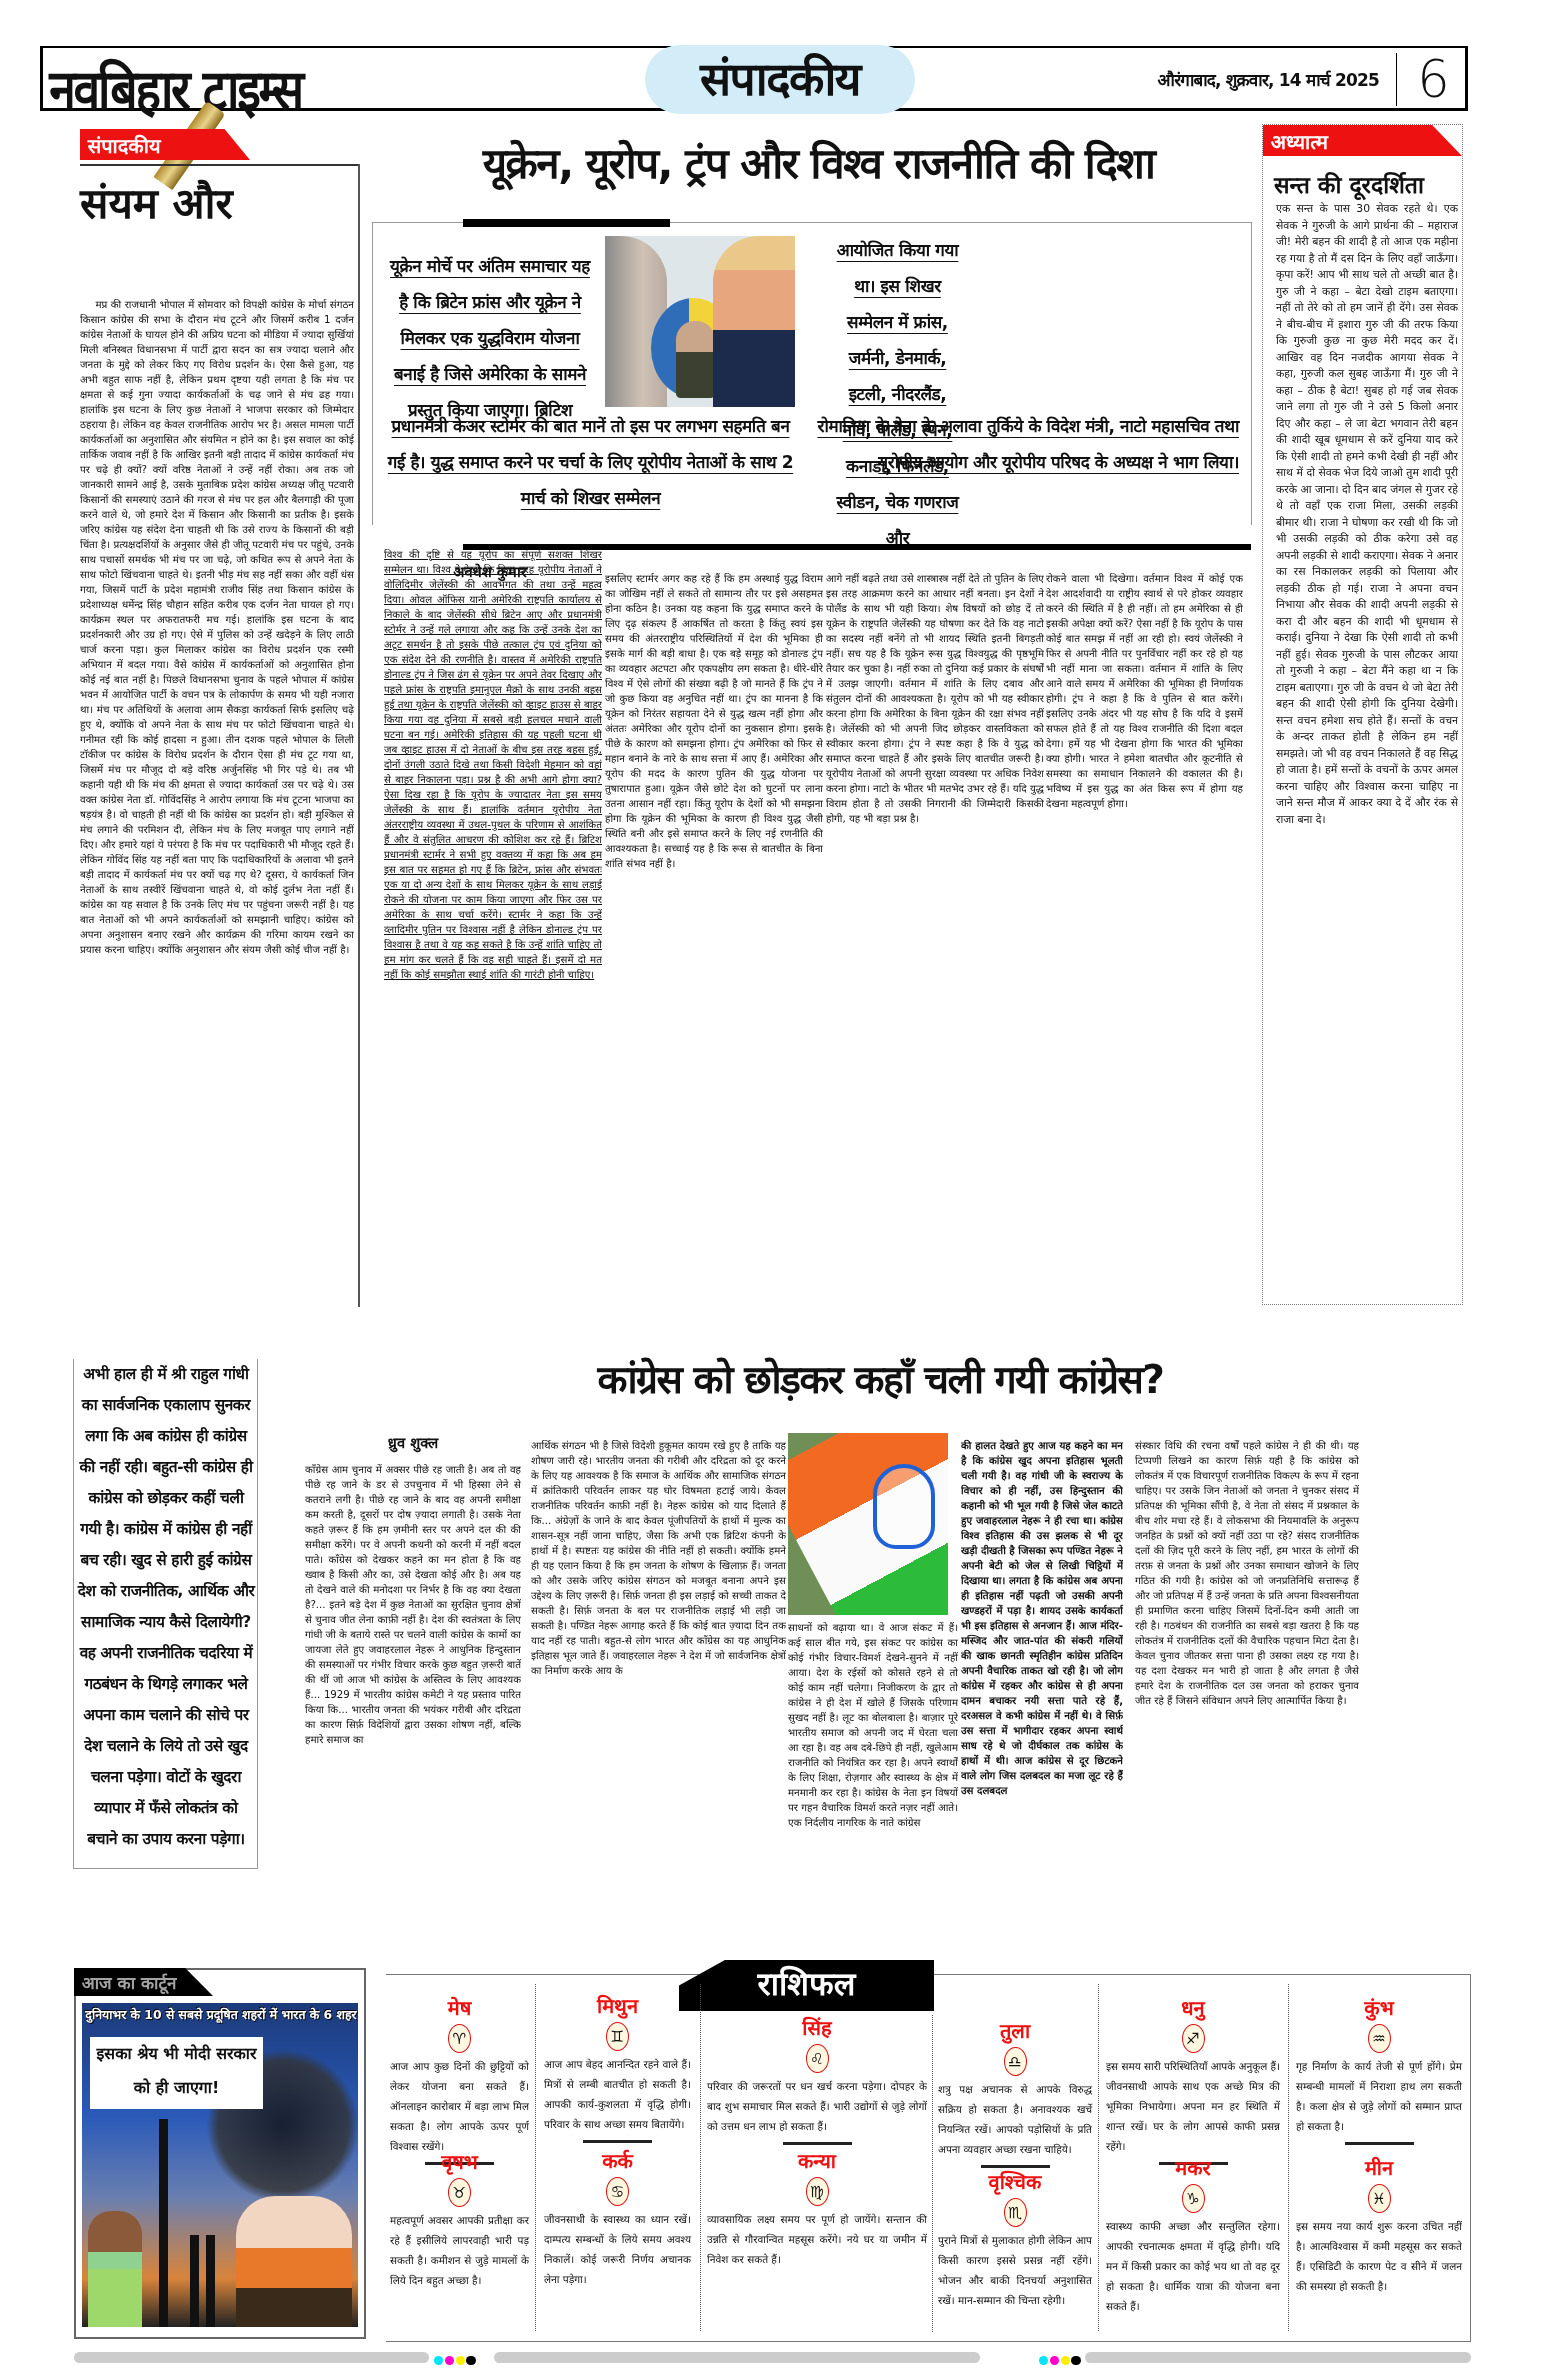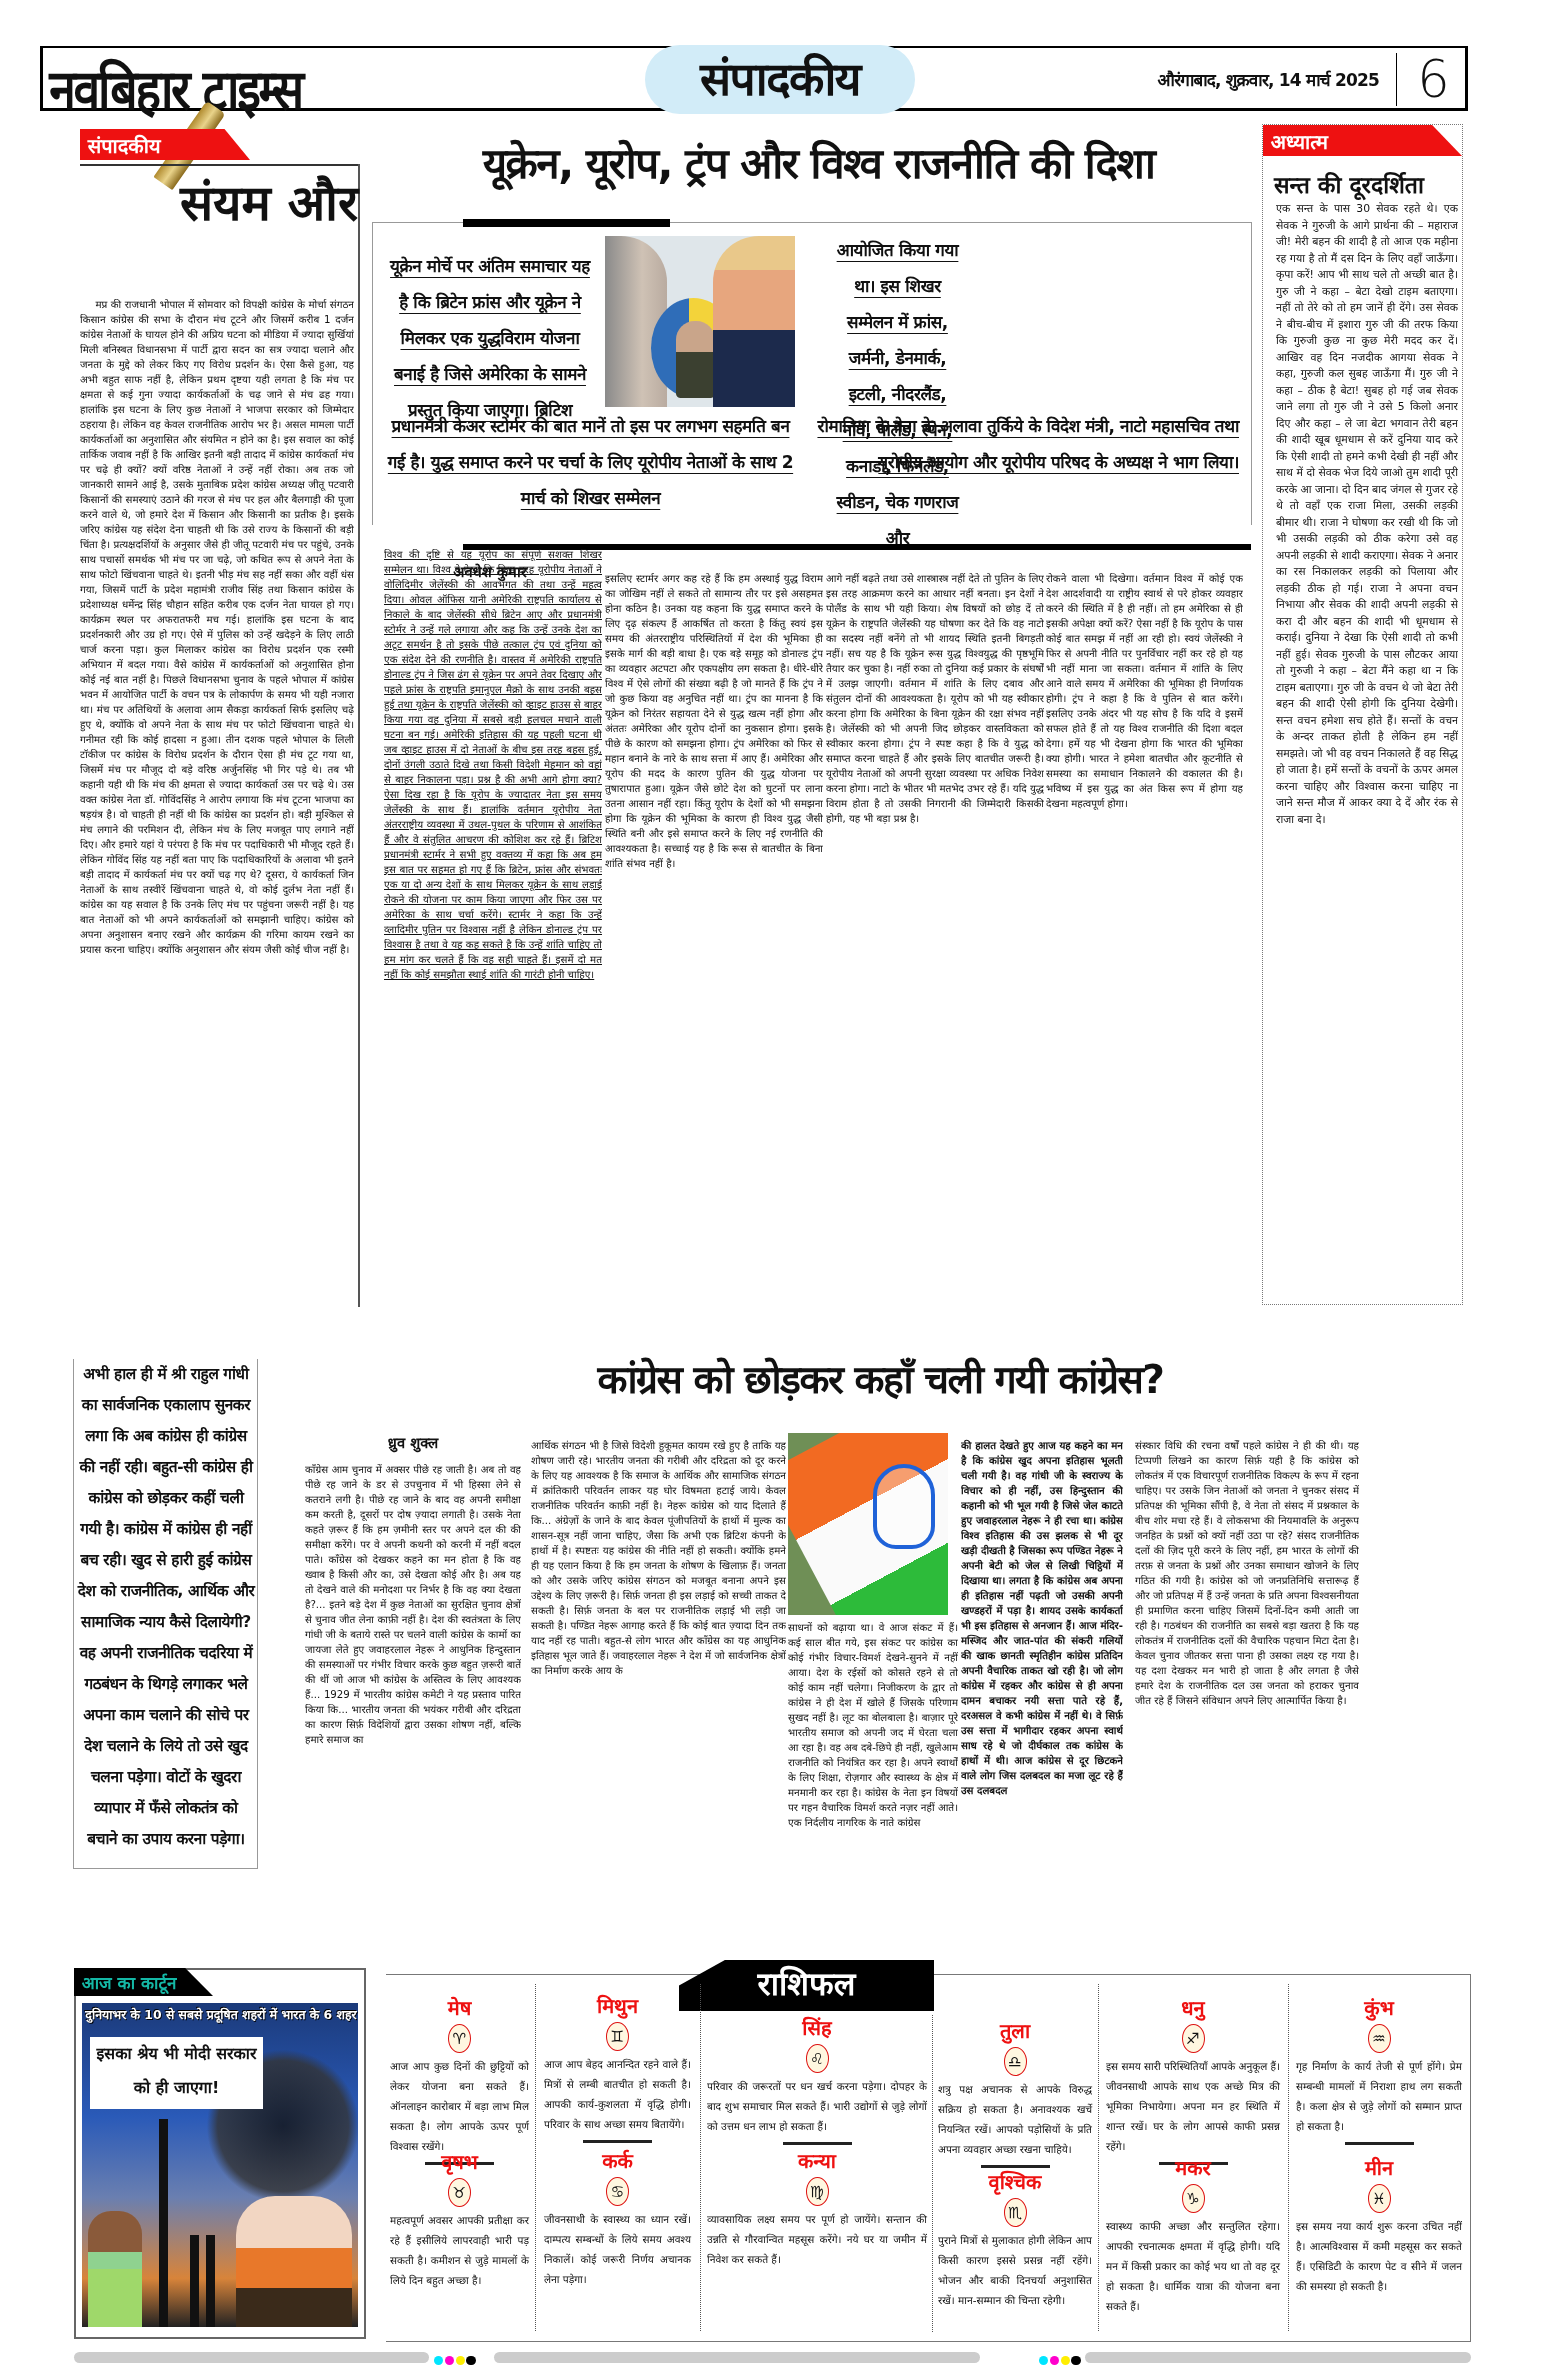--- a/index.html
+++ b/index.html
@@ -13,21 +13,21 @@
 #mast-sep{right:68px;top:4.6px;width:1.5px;height:53px;background:#000;}
 #mast-page{right:15.4px;top:1.5px;font-size:51px;font-weight:300;font-family:"DejaVu Sans",sans-serif;}
 
 .pen{width:23px;height:93px;background:linear-gradient(90deg,#b08a2e,#e9d38a,#8a6a1c);transform:rotate(35deg);border-radius:4.6px 4.6px 1.5px 1.5px;}
 
 .tag-red{background:#e11;color:#fff;font-weight:bold;font-size:20px;padding:3.1px 7.7px;clip-path:polygon(0 0,85% 0,100% 100%,0 100%);}
 
 #ed-tag{left:80px;top:129px;width:170px;height:31px;}
 #ed-rule{left:80px;top:164px;width:278px;height:1.5px;background:#333;}
 #ed-vrule{left:358px;top:164px;width:1.5px;height:1143px;background:#555;}
-#ed-head{left:80px;top:174px;width:278px;text-align:right;font-size:49px;font-weight:bold;line-height:60px;}
+#ed-head{left:80px;top:174px;width:278px;text-align:left;font-size:42px;font-weight:bold;line-height:60px;}
 .body-text{font-size:10.2px;line-height:15px;text-align:justify;font-family:"DejaVu Sans",sans-serif;}
 #ed-body{left:80px;top:297px;width:274px;height:1004px;overflow:hidden;}
 
 #main-head{left:386px;top:133px;width:865px;text-align:center;font-size:42px;font-weight:bold;letter-spacing:-1.5px;}
 #main-box{left:372px;top:222px;width:880px;height:303px;border:1.5px solid #999;border-bottom:none;}
 #main-topbar{left:463px;top:219px;width:207px;height:7.7px;background:#000;}
 .pull{font-size:17px;font-weight:bold;line-height:36px;text-align:center;text-decoration:underline;text-underline-offset:4.6px;letter-spacing:-0.4px;}
 #author1{left:386px;top:561px;width:208px;text-align:center;font-weight:bold;font-size:14.7px;}
 .col{overflow:hidden;}
 #ma-c1{left:384px;top:547px;width:218px;height:726px;text-decoration:underline;}
@@ -45,21 +45,21 @@
 #kon-head{left:479px;top:1351px;width:803px;text-align:center;font-size:39px;font-weight:bold;letter-spacing:-1.5px;}
 #author2{left:305px;top:1432px;width:216px;text-align:center;font-size:14.7px;font-weight:bold;}
 #k-c1{left:305px;top:1462px;width:216px;height:417px;}
 #k-c2{left:531px;top:1438px;width:255px;height:440px;}
 #k-img{left:788px;top:1433px;width:160px;height:182px;overflow:hidden;}
 #k-c3a{left:788px;top:1620px;width:170px;height:259px;}
 #k-c3{left:961px;top:1438px;width:162px;height:440px;font-weight:bold;}
 #k-c4{left:1135px;top:1438px;width:224px;height:440px;}
 
 #ct-box{left:74px;top:1968px;width:292px;height:371px;border:2.3px solid #666;}
-#ct-tag{left:74px;top:1968px;width:139px;height:28px;background:#000;color:#14b8a6;font-weight:bold;font-size:17px;padding:3.1px 7.7px;clip-path:polygon(0 0,80% 0,100% 100%,0 100%);}
+#ct-tag{left:74px;top:1968px;width:139px;height:28px;background:#000;color:#a3a3a3;font-weight:bold;font-size:17px;padding:3.1px 7.7px;clip-path:polygon(0 0,80% 0,100% 100%,0 100%);}
 #ct-img{left:82px;top:2003px;width:276px;height:324px;overflow:hidden;background:linear-gradient(180deg,#1b3a7a 0%,#2a5ab8 35%,#6a7fb0 60%,#d8843a 85%,#222 100%);}
 #ct-banner{left:85px;top:2006px;width:272px;text-align:center;color:#fff;font-size:12.4px;font-weight:bold;text-shadow:0.8px 0.8px 0 #000,-0.8px -0.8px 0 #000;}
 #ct-bubble{left:90px;top:2037px;width:173px;height:72px;background:#fff;text-align:center;font-size:16px;font-weight:bold;line-height:34px;}
 
 #rf-box{left:386px;top:1974px;width:1085px;height:368px;border:1.5px solid #777;border-left:none;}
 #rf-tag{left:679px;top:1960px;width:255px;height:51px;background:#000;color:#fff;font-size:32px;font-weight:bold;text-align:center;line-height:49px;clip-path:polygon(18% 0,100% 0,100% 100%,0 100%,0 50%);}
 .zod{text-align:center;}
 .zod-name{color:#e11;font-size:20px;font-weight:bold;}
 .zod-icon{width:23px;height:29px;border-radius:50%;border:1.5px solid #d11;margin:3.1px auto;display:flex;align-items:center;justify-content:center;font-size:15.4px;background:#fff7e0;}
 .zod-text{font-size:10.4px;line-height:20px;text-align:justify;}

